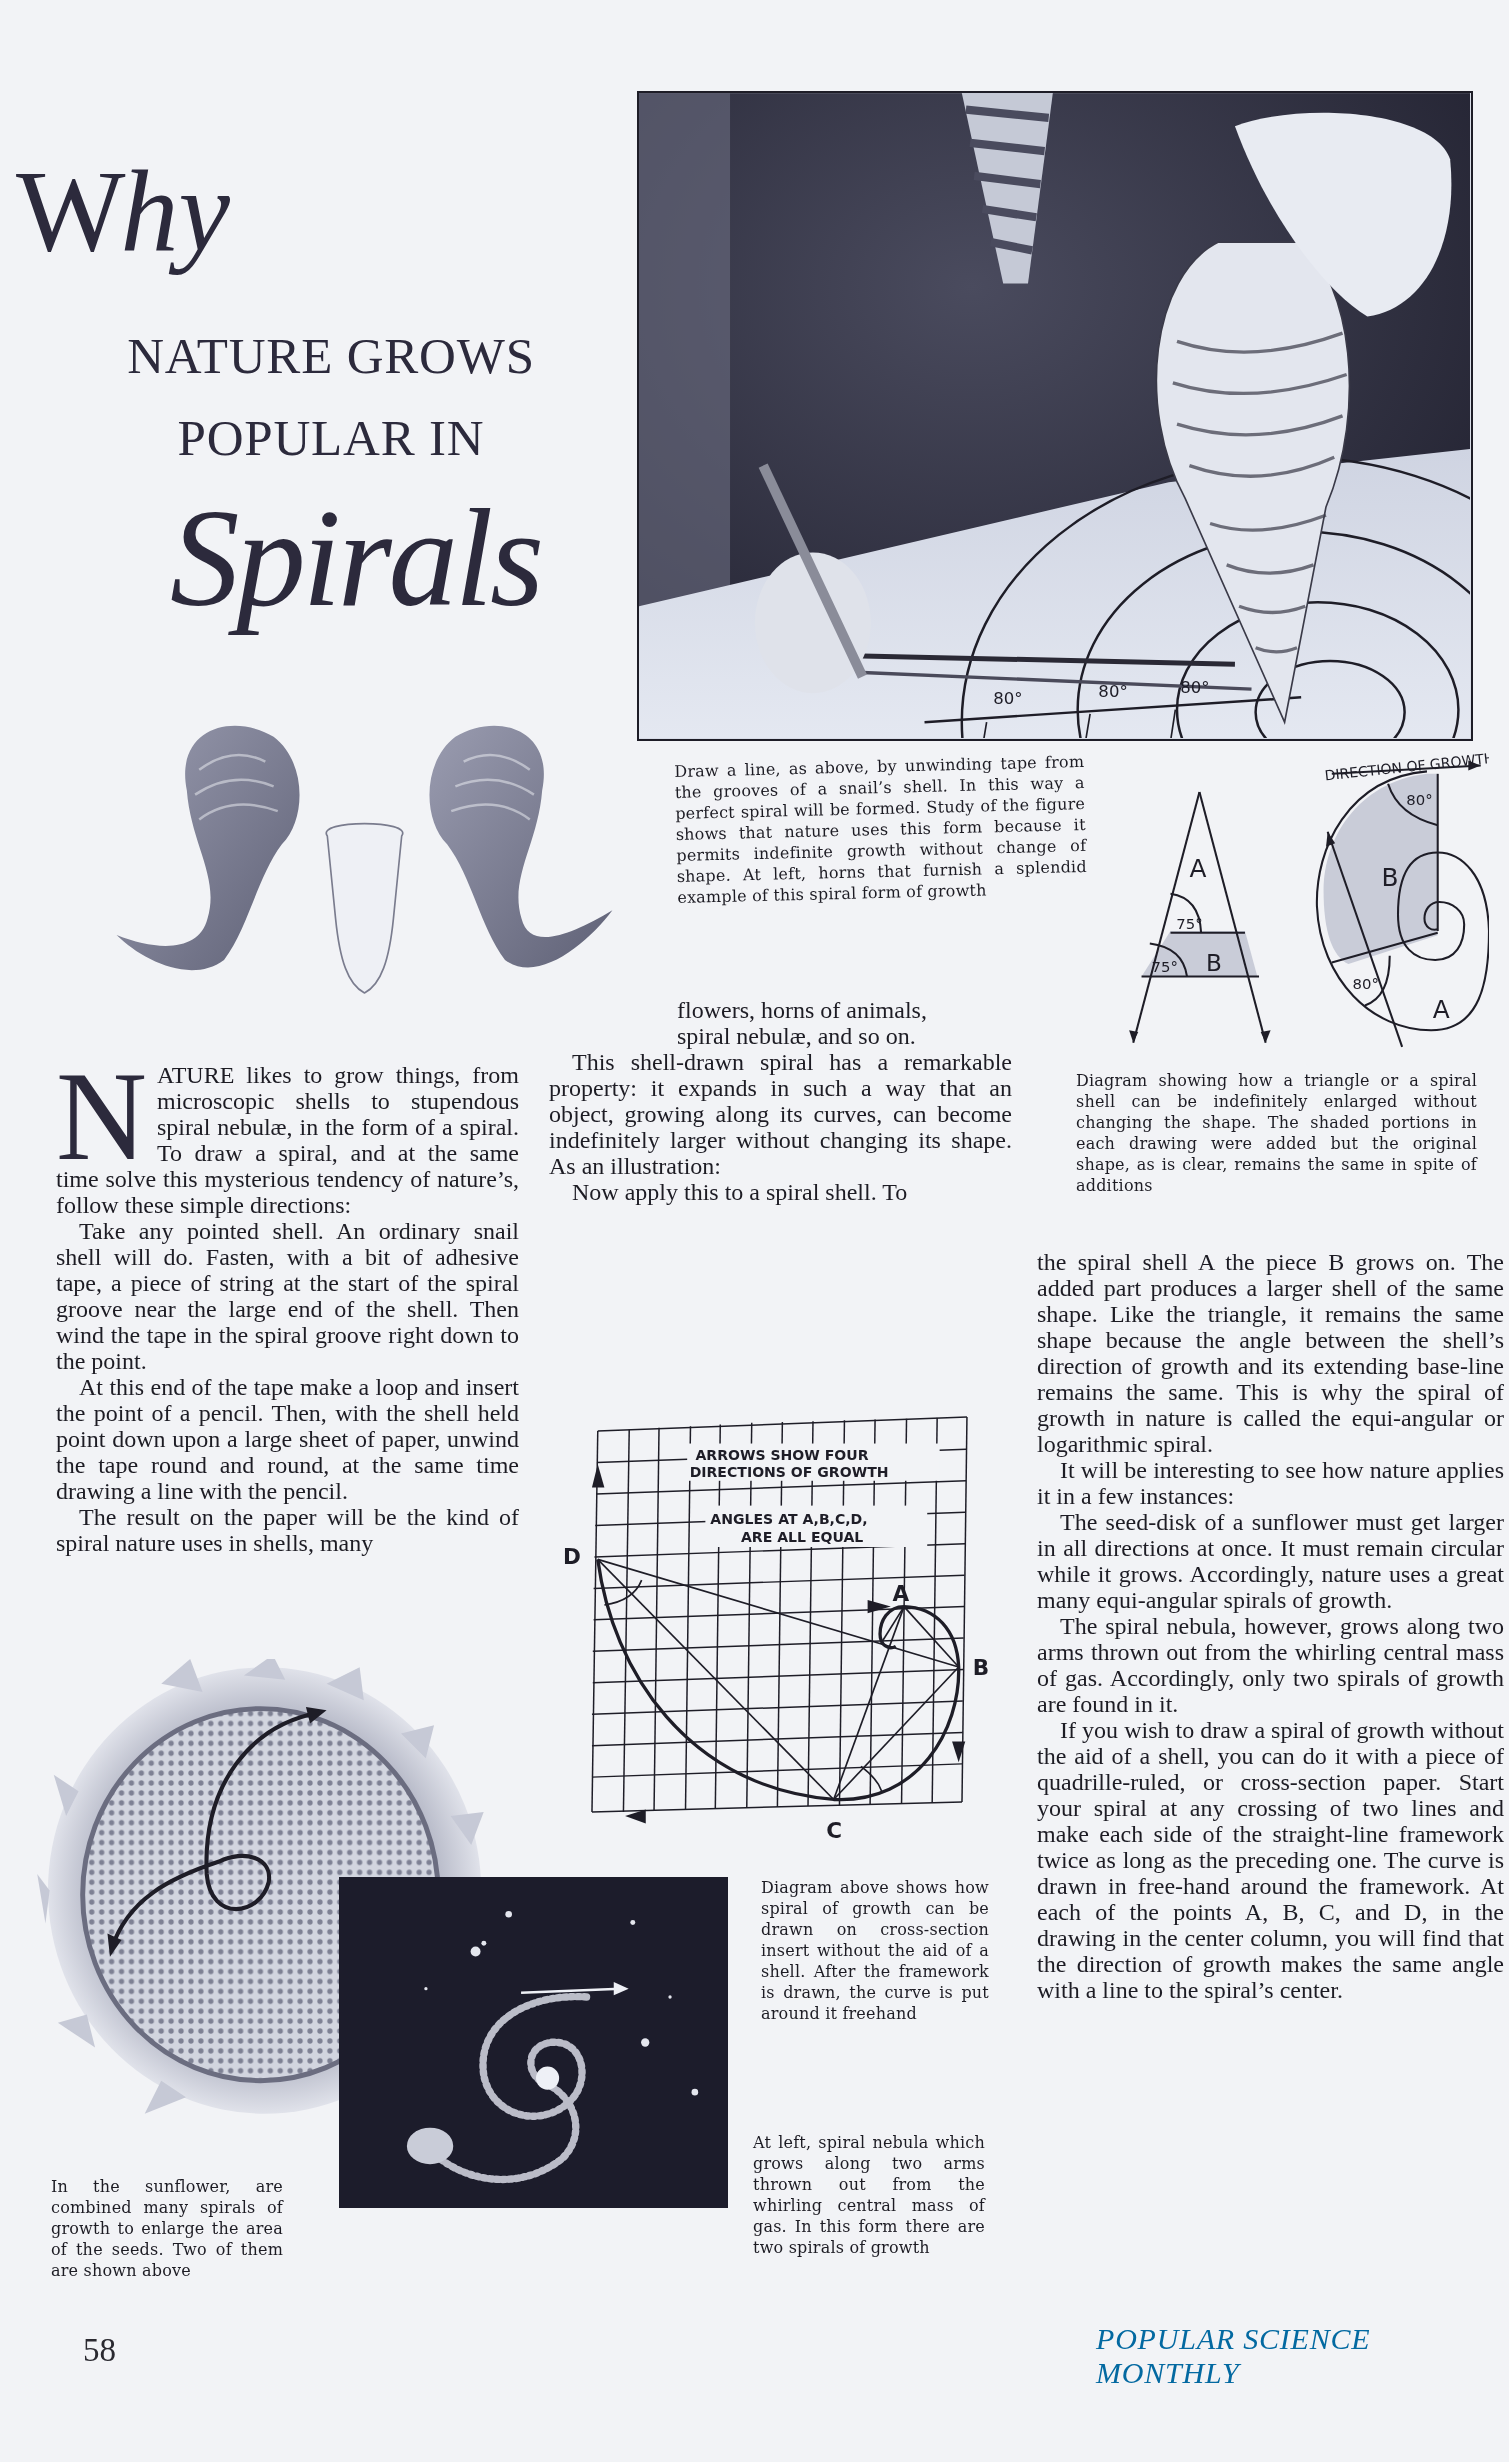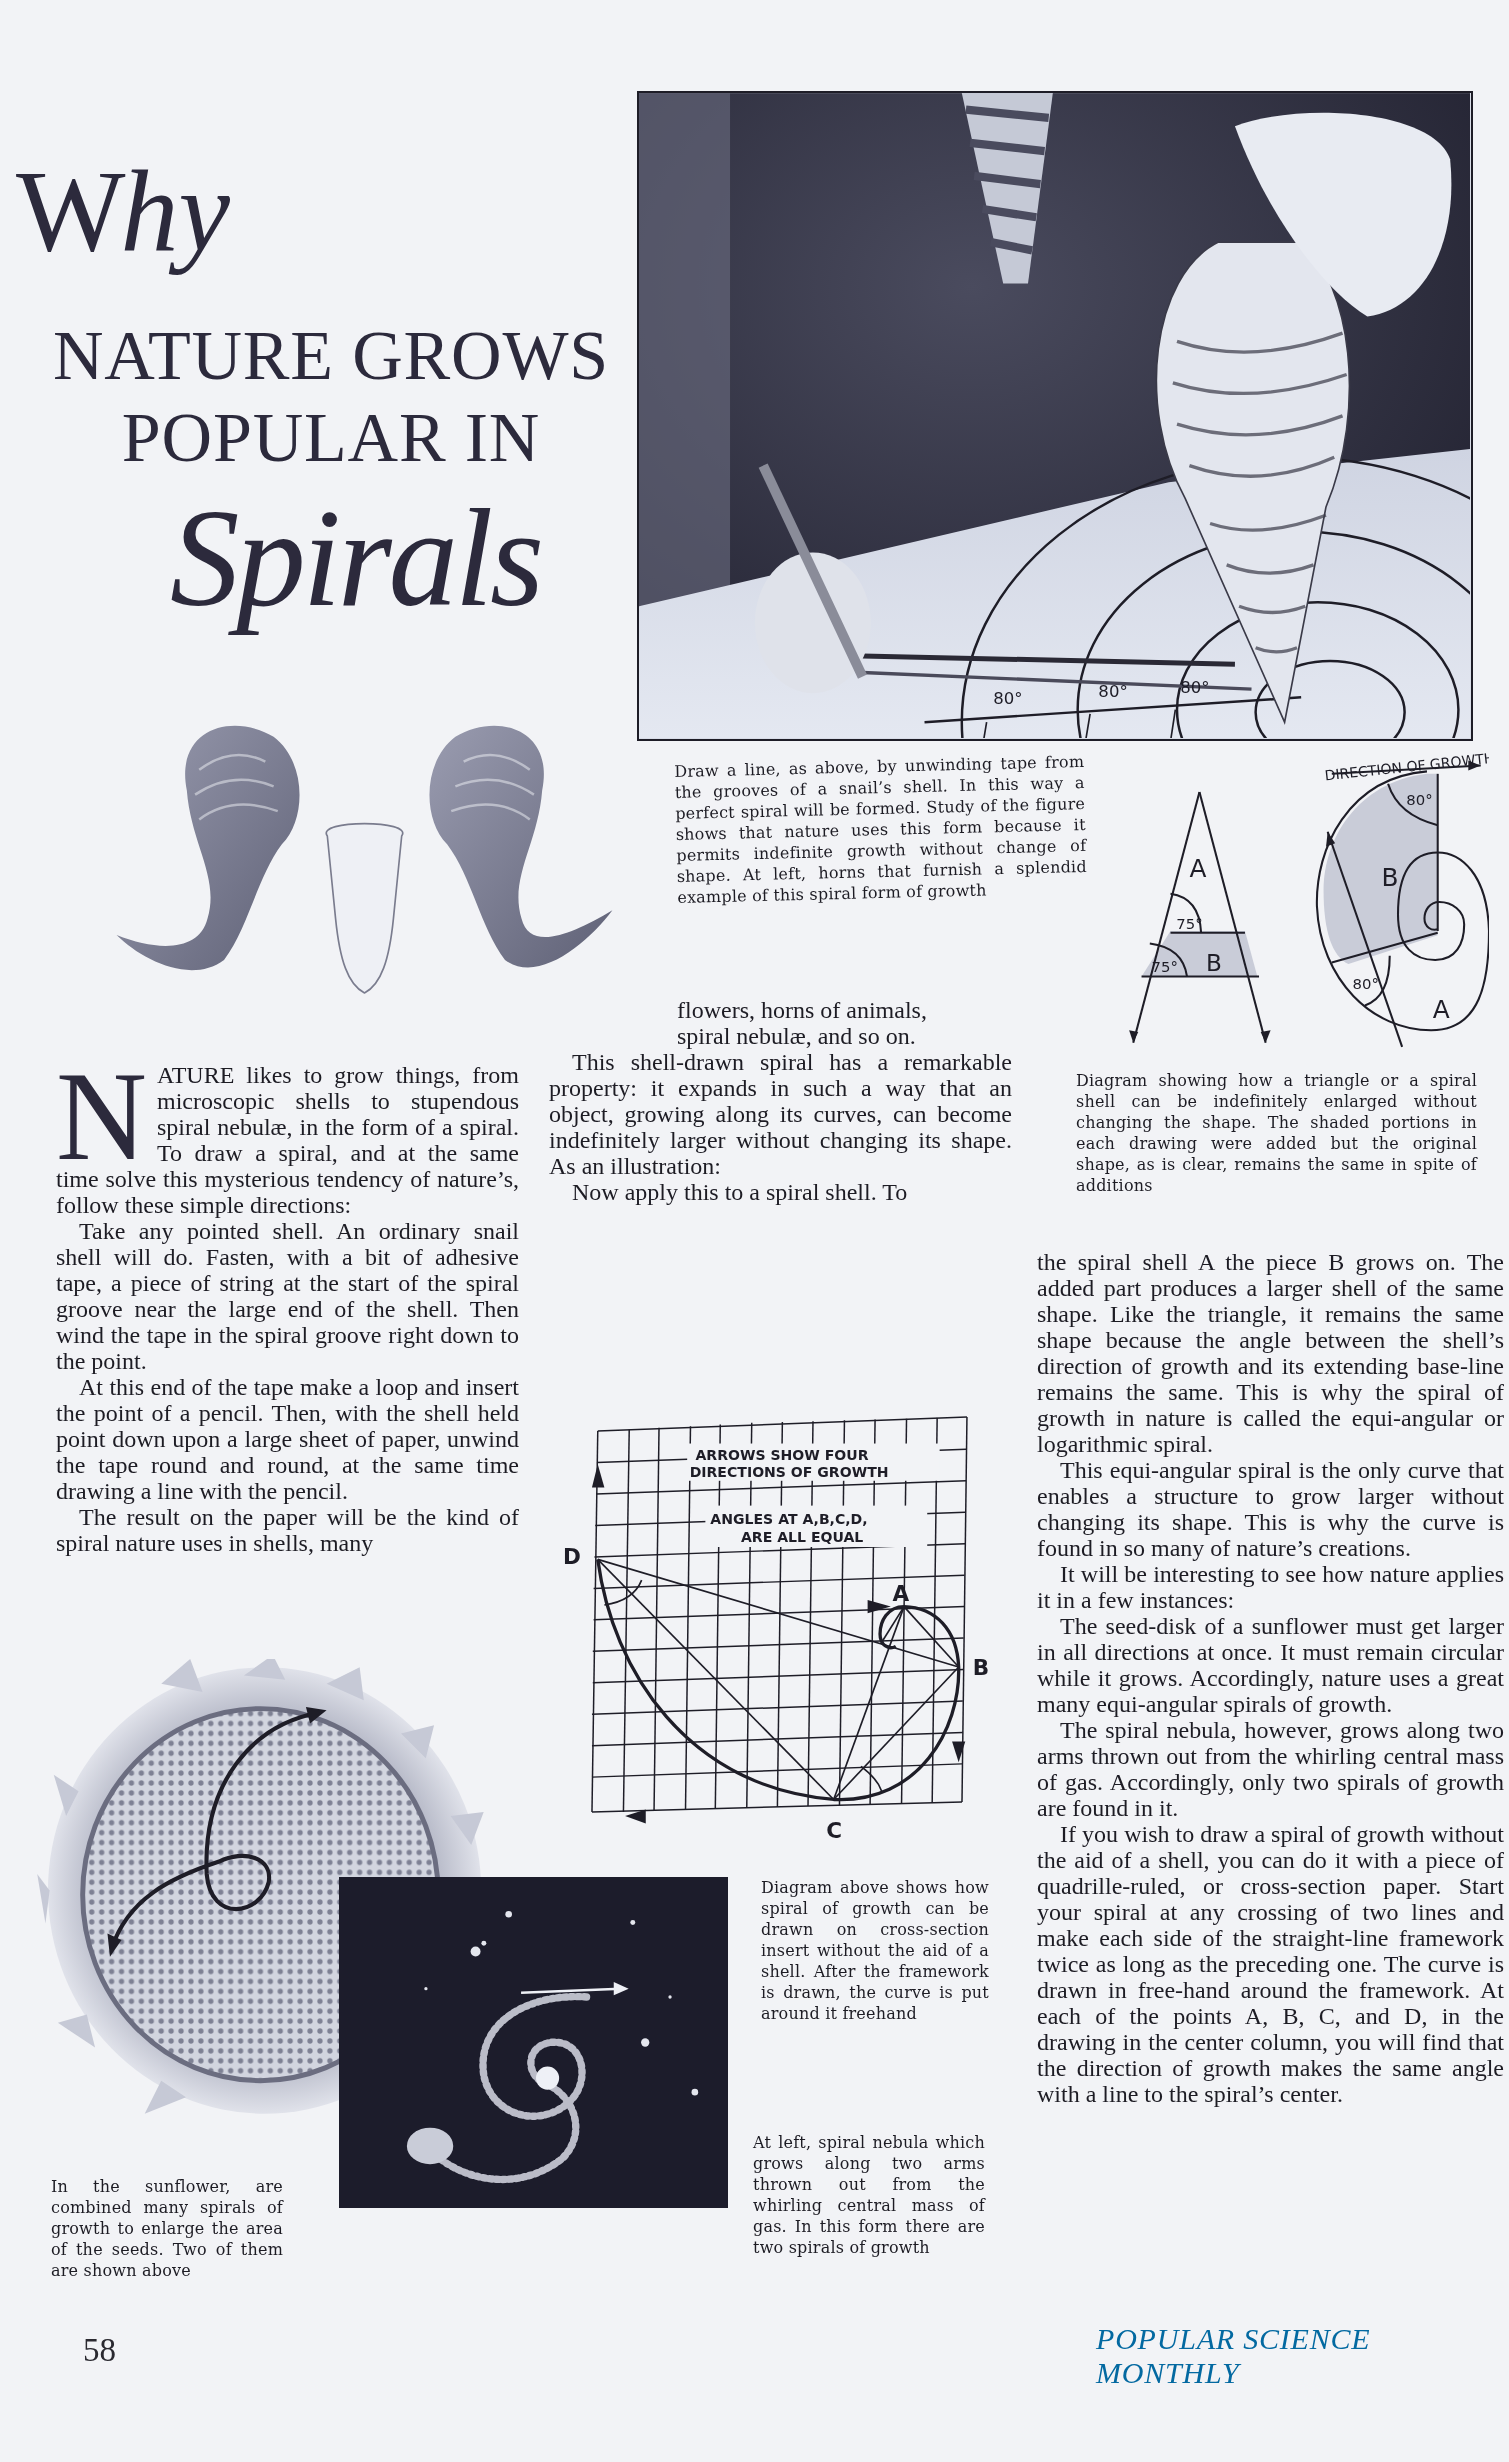--- a/index.html
+++ b/index.html
@@ -4,21 +4,21 @@
 <style>
   * { box-sizing: border-box; margin: 0; padding: 0; }
   html, body { width: 1509px; height: 2462px; background: #f2f3f6; overflow: hidden; }
   body { position: relative; font-family: "Liberation Serif", "DejaVu Serif", serif; color: #1d1c24; }
   .abs { position: absolute; }
 
   
   .title-why { left: 16px; width: 645px; top: 149px; text-align: left; font-size: 116px; line-height: 124px; color: #2c2a3c; }
   .title-why .why-w { font-style: normal; letter-spacing: -5px; }
   .title-why .why-hy { font-style: italic; }
-  .title-line { left: 33px; width: 596px; text-align: center; color: #2c2a3c; font-size: 70px; letter-spacing: 0.8px; line-height: 74px; }
+  .title-line { left: 33px; width: 596px; text-align: center; color: #2c2a3c; font-size: 51px; letter-spacing: 0.8px; line-height: 74px; }
   .title-l2 { top: 319px; }
   .title-l3 { top: 401px; }
   .title-spirals { left: 124px; width: 463px; top: 480px; text-align: center; font-size: 139px; line-height: 157px; font-style: italic; color: #2c2a3c; letter-spacing: -3.3px; }
 
   
   .photo { overflow: hidden; }
   .photo svg { display: block; }
 
   .shell-photo { left: 637px; top: 91px; width: 836px; height: 650px; border: 2.5px solid #1e1d27; background: #d9dde8; }
 
@@ -203,21 +203,20 @@
 
 <div class="abs body-col col2">
   <p class="first-indent">flowers, horns of animals,</p>
   <p class="second-indent">spiral nebulæ, and so on.</p>
   <p>This shell-drawn spiral has a remarkable property: it expands in such a way that an object, growing along its curves, can become indefinitely larger without changing its shape. As an illustration:</p>
   <p>Now apply this to a spiral shell. To</p>
 </div>
 
 <div class="abs body-col col3">
   <p class="noindent">the spiral shell A the piece B grows on. The added part produces a larger shell of the same shape. Like the triangle, it remains the same shape because the angle between the shell’s direction of growth and its extending base-line remains the same. This is why the spiral of growth in nature is called the equi-angular or logarithmic spiral.</p>
-  <p>This equi-angular spiral is the only curve that enables a structure to grow larger without changing its shape. This is why the curve is found in so many of nature’s creations.</p>
   <p>It will be interesting to see how nature applies it in a few instances:</p>
   <p>The seed-disk of a sunflower must get larger in all directions at once. It must remain circular while it grows. Accordingly, nature uses a great many equi-angular spirals of growth.</p>
   <p>The spiral nebula, however, grows along two arms thrown out from the whirling central mass of gas. Accordingly, only two spirals of growth are found in it.</p>
   <p>If you wish to draw a spiral of growth without the aid of a shell, you can do it with a piece of quadrille-ruled, or cross-section paper. Start your spiral at any crossing of two lines and make each side of the straight-line framework twice as long as the preceding one. The curve is drawn in free-hand around the framework. At each of the points A, B, C, and D, in the drawing in the center column, you will find that the direction of growth makes the same angle with a line to the spiral’s center.</p>
 </div>
 
 <div class="abs grid-diagram">
   <svg width="447" height="447" viewBox="0 0 540 540" font-family="DejaVu Sans, sans-serif">
     <g stroke="#1e1d27" stroke-width="1.8">
 

